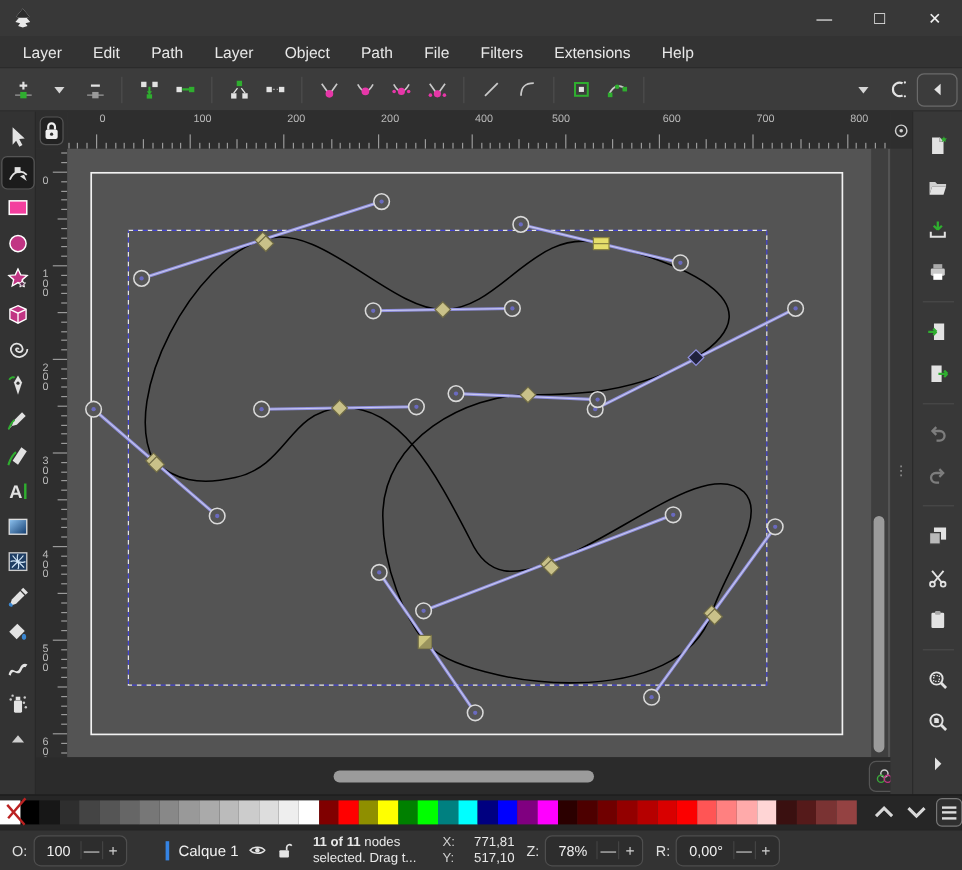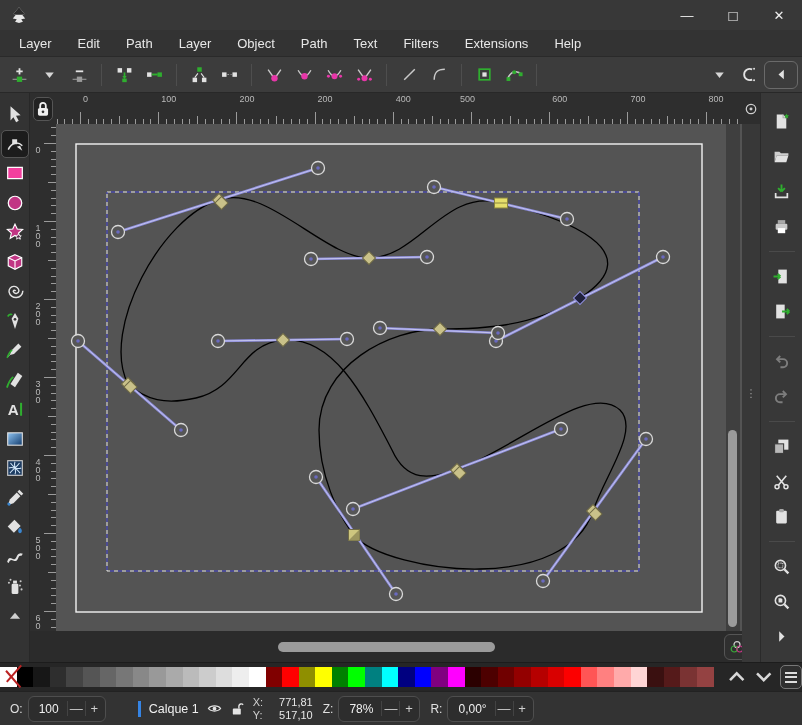--- a/index.html
+++ b/index.html
@@ -100,21 +100,21 @@
       </div>
   </div>
 
   <div id="menubar">
       <span class="menu-item">Layer</span>
       <span class="menu-item">Edit</span>
       <span class="menu-item">Path</span>
       <span class="menu-item">Layer</span>
       <span class="menu-item">Object</span>
       <span class="menu-item">Path</span>
-      <span class="menu-item">Text</span>
+      <span class="menu-item">File</span>
       <span class="menu-item">Filters</span>
       <span class="menu-item">Extensions</span>
       <span class="menu-item">Help</span>
     </div>
 
   <div id="toolctrl">
       <div class="tbtn">
         <svg viewBox="0 0 16 16">
           <path d="M1.5 12.5h13" stroke="#9a9a9a"></path>
           <rect x="5.5" y="10" width="5" height="5" fill="#2fae2f"></rect>
@@ -825,20 +825,24 @@
       <span class="lname">Calque 1</span>
       <svg viewBox="0 0 16 16">
         <path d="M1.5 8c2.6-3.6 10.4-3.6 13 0-2.6 3.6-10.4 3.6-13 0z" fill="none" stroke="#e4e4e4" stroke-width="1.3"></path>
         <circle cx="8" cy="8" r="2" fill="#e4e4e4"></circle>
       </svg>
       <svg viewBox="0 0 16 16">
         <rect x="3" y="8" width="8.5" height="6.5" rx="1" fill="#e4e4e4"></rect>
         <path d="M9.5 8V5.2A2.6 2.6 0 0 1 14 4" fill="none" stroke="#e4e4e4" stroke-width="1.5"></path>
       </svg>
     </div>
+    <div id="nodestatus">
+      <div><b>11 of 11</b><span> nodes</span></div>
+      <div>selected. Drag t...</div>
+    </div>
     <div id="coords">
       <div class="crow">
           <span class="cl">X:</span>
           <span class="cv">771,81</span>
         </div>
       <div class="crow">
           <span class="cl">Y:</span>
           <span class="cv">517,10</span>
         </div>
     </div>

